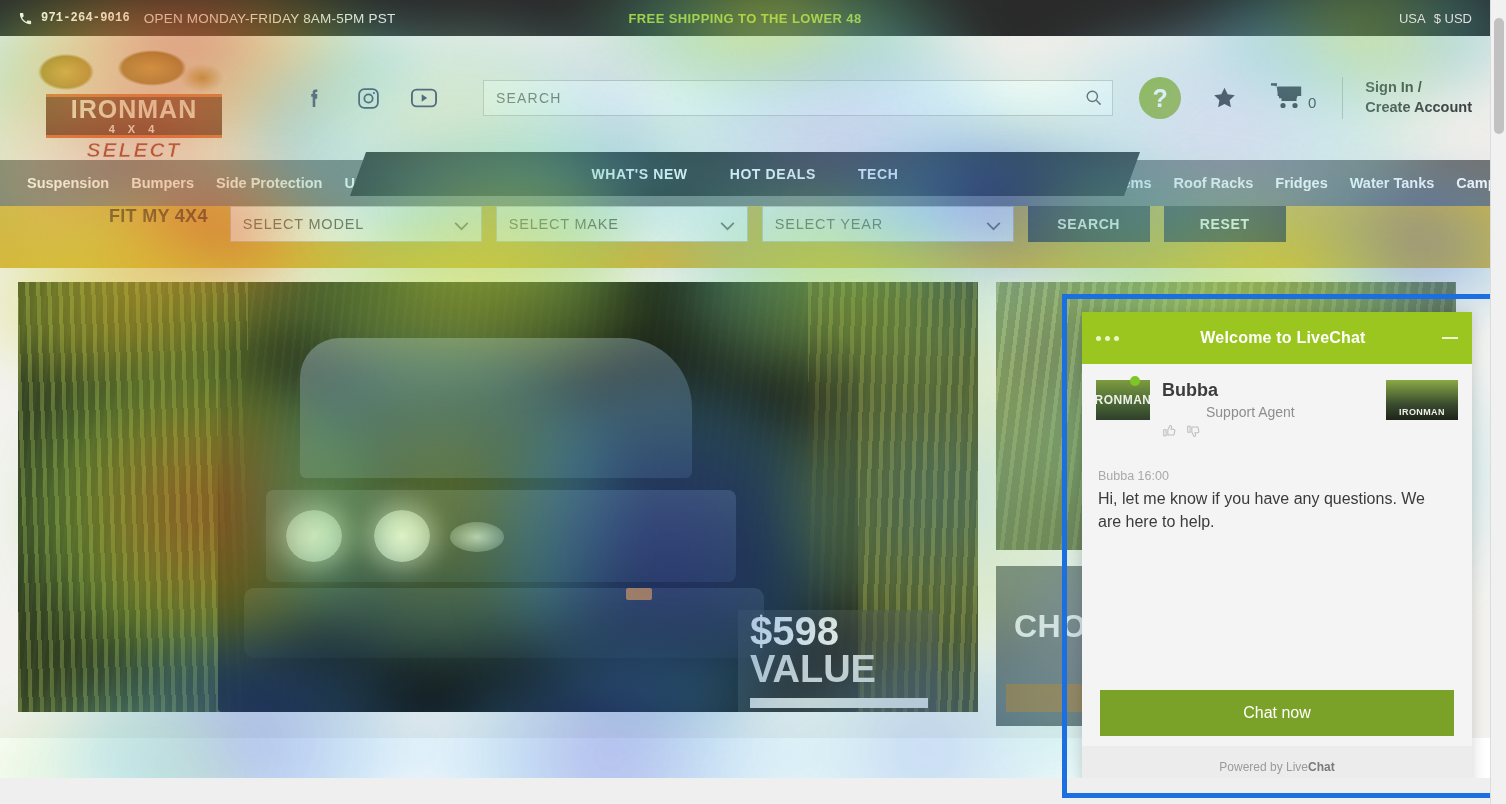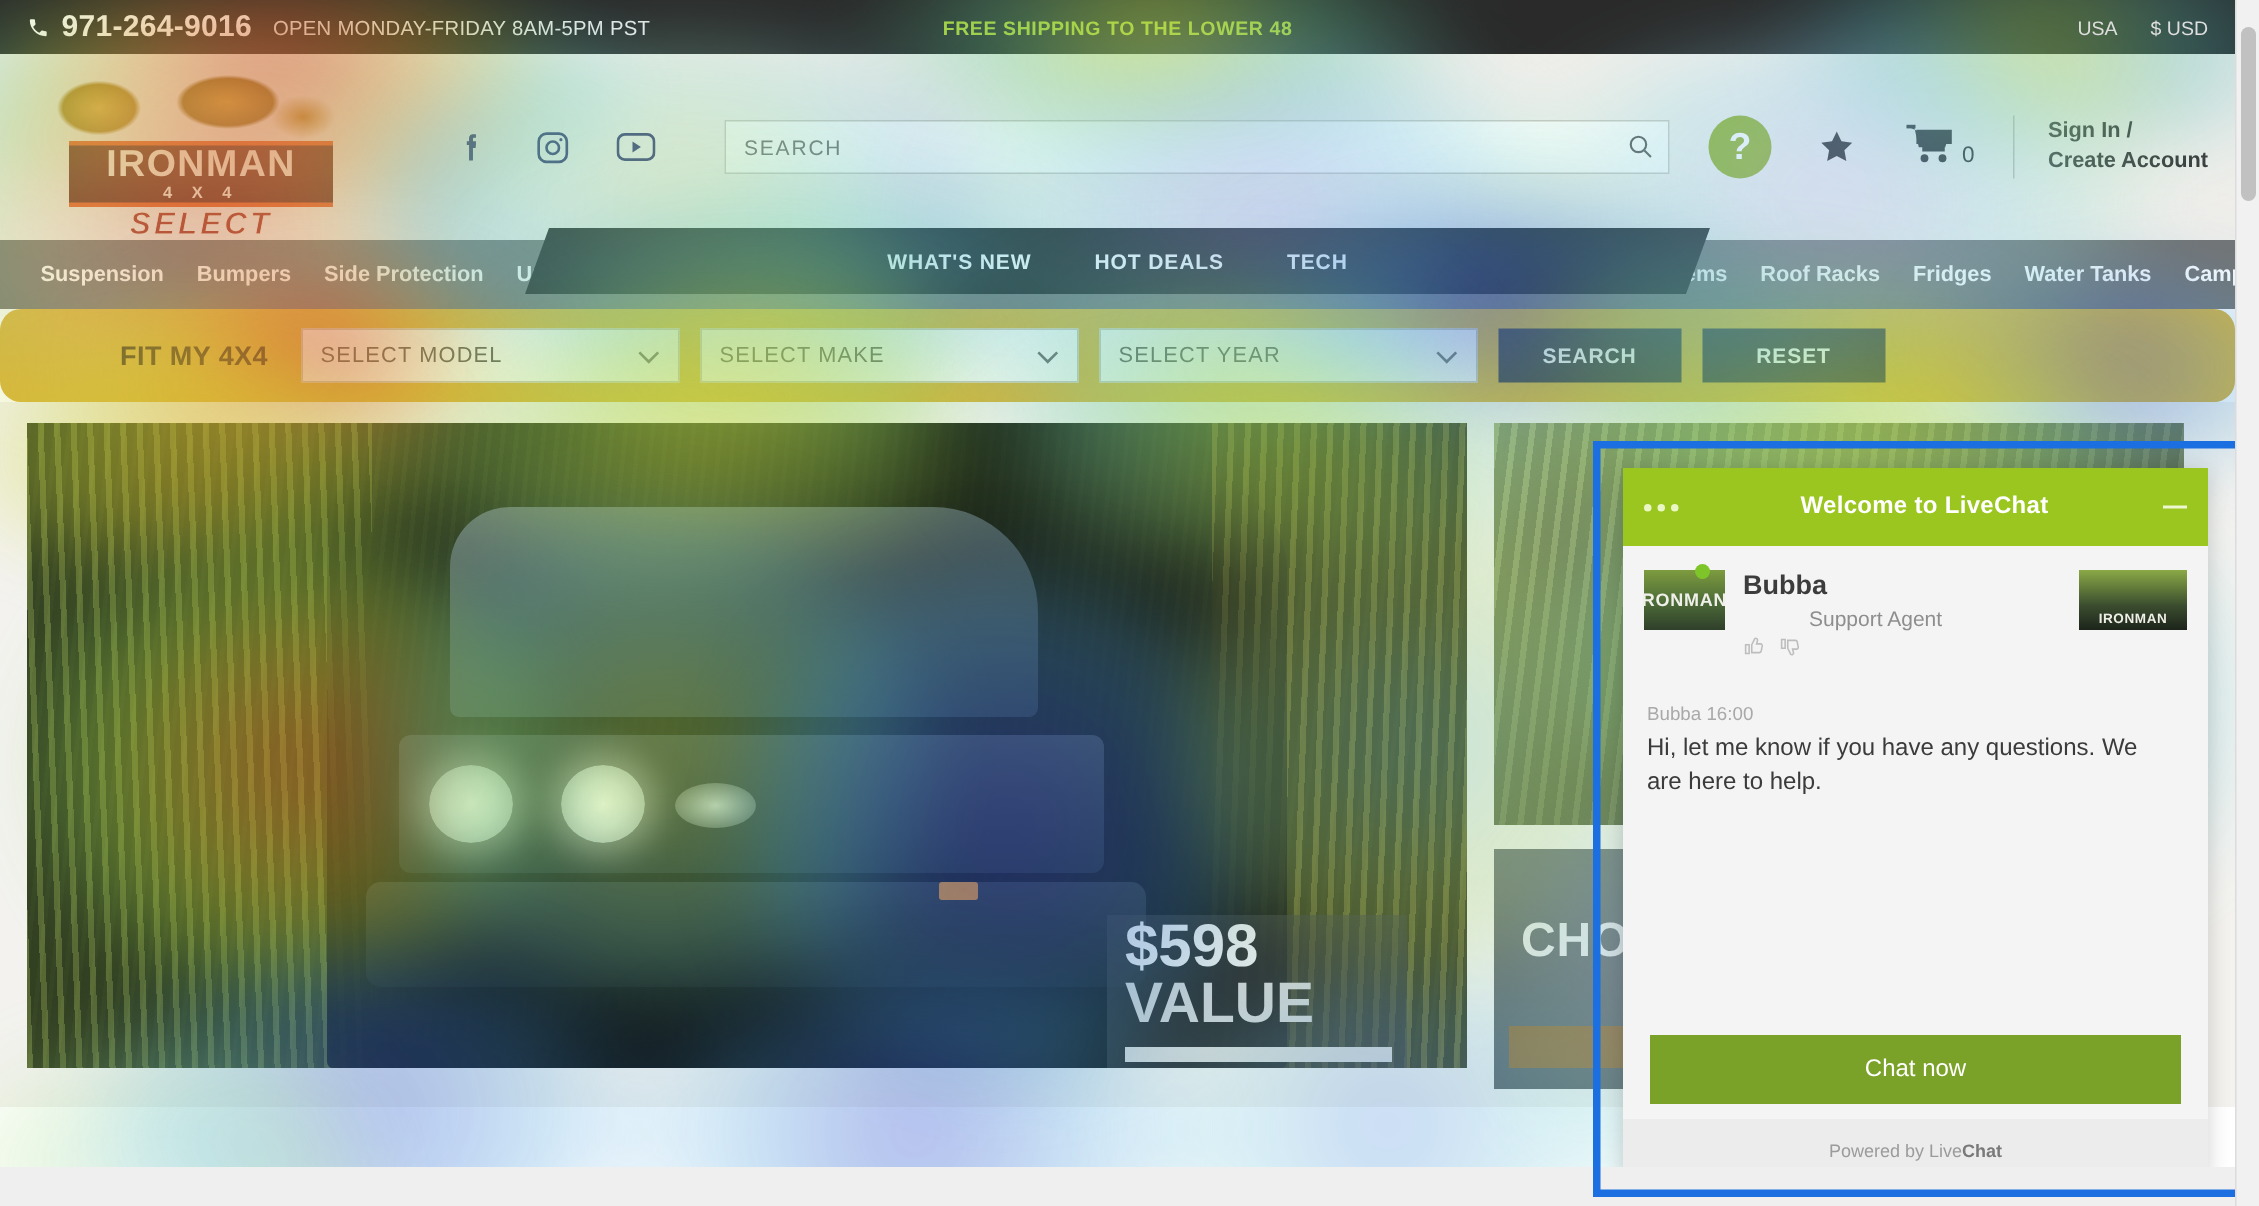--- a/index.html
+++ b/index.html
@@ -28,35 +28,35 @@
   .topbar {
     position: relative;
     height: 36px;
     background: #2a2a2a;
     display: flex; align-items: center;
     padding: 0 18px;
     color: #fff;
   }
   .topbar .phone-icon { margin-right: 8px; display:flex; align-items:center; }
   .topbar .phone-num {
-    font-weight: bold; font-size: 20px; letter-spacing: .2px;
-    font-family: Liberation Sans, sans-serif;
+    font-weight: bold; font-size: 12px; letter-spacing: .2px;
+    font-family: Liberation Mono, monospace;
   }
   .topbar .hours {
     margin-left: 14px; font-size: 13.5px; letter-spacing: .2px;
     color: #e9e9e9; text-transform: uppercase;
   }
   .topbar .ship {
     position: absolute; left: 0; right: 0; top: 0; bottom: 0;
     display: flex; align-items: center; justify-content: center;
     font-size: 13px; font-weight: bold; letter-spacing: .4px;
     color: #b9d435; text-transform: uppercase; pointer-events: none;
   }
   .topbar .right {
-    margin-left: auto; display: flex; align-items: center; gap: 22px;
+    margin-left: auto; display: flex; align-items: center; gap: 8px;
     font-size: 13px; color: #dedede; position: relative; z-index: 2;
   }
 
   
   .header {
     position: relative; height: 124px;
     background: #efeeea;
     display: flex; align-items: center;
     padding: 0 18px;
   }
@@ -155,22 +155,22 @@
     padding: 0 16px; gap: 0;
   }
   .mainnav a {
     color: #fff; font-size: 14.5px; font-weight: bold;
     text-decoration: none; padding: 0 11px; white-space: nowrap;
   }
 
   
   .fitbar {
     height: 62px; background: #d9b23a;
-    display: flex; align-items: center;
-    padding-left: 80px; gap: 14px; border-radius: 14px;
+    display: flex; align-items: flex-start;
+    padding-left: 109px; gap: 14px;
   }
   .fitbar .fitlabel {
     font-size: 18px; font-weight: bold; color: #3b2a12;
     letter-spacing: .3px; margin-right: 8px;
   }
   .fitsel {
     width: 252px; height: 36px;
     background: #fbfbf7; border: 1px solid #cac8c0;
     display: flex; align-items: center;
     padding: 0 12px; position: relative;

